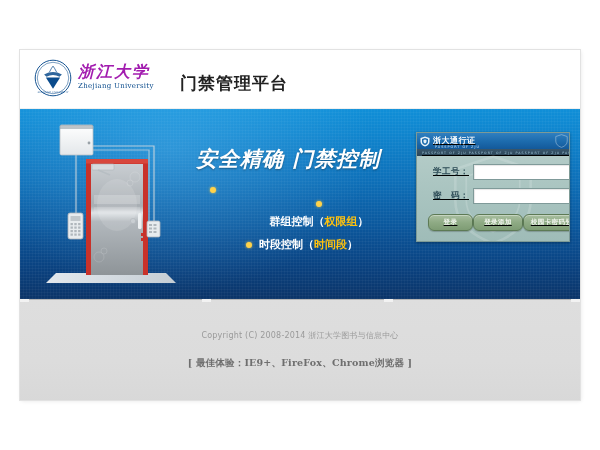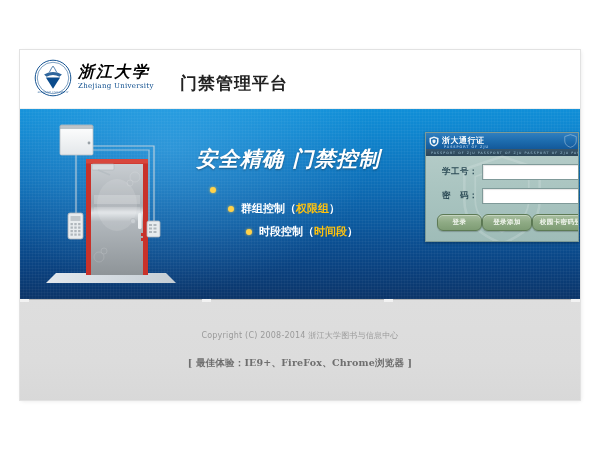--- a/index.html
+++ b/index.html
@@ -49,21 +49,21 @@
   .wordmark {
     display: flex;
     flex-direction: column;
     line-height: 1;
     padding-bottom: 2px;
   }
   .wordmark .cn {
     font-family: "DejaVu Serif", "Liberation Serif", serif;
     font-size: 16px;
     font-weight: bold;
-    color: #000000;
+    color: #a21caf;
     letter-spacing: 2px;
     font-style: italic;
   }
   .wordmark .en {
     font-family: "DejaVu Serif", "Liberation Serif", serif;
     font-size: 7px;
     color: #0a4b8c;
     letter-spacing: 0.3px;
     margin-top: 3px;
   }
@@ -141,43 +141,44 @@
     display: flex;
     align-items: center;
     gap: 7px;
     margin-bottom: 8px;
     font-size: 11px;
     color: #ffffff;
     font-weight: bold;
     white-space: nowrap;
   }
   .bullet.i1 { margin-left: 0; }
-  .bullet.i2 { margin-left: 18px; }
+  .bullet.i2 { margin-left: 18px; flex-direction: column; }
   .bullet.i3 { margin-left: 36px; }
   .dot {
     width: 6px;
     height: 6px;
     border-radius: 50%;
     background: #ffd24a;
     flex: 0 0 6px;
     box-shadow: 0 0 3px rgba(255,210,74,0.8);
   }
   .hl { color: #ffc20e; }
 
   
   .login {
     position: absolute;
-    right: 1px;
+    right: 10px;
     top: 23px;
     width: 152px;
     height: 108px;
     background: linear-gradient(180deg, #b9cfcb 0%, #a9c4c0 55%, #9fbcb8 100%);
     border: 1px solid #7d9a96;
     box-shadow: 0 1px 3px rgba(0,0,0,0.30);
     overflow: hidden;
+    text-decoration: underline;
   }
   .login-titlebar {
     position: relative;
     height: 16px;
     background: linear-gradient(180deg, #2f7fc0 0%, #1d6cae 50%, #13599a 100%);
     display: flex;
     align-items: center;
     padding: 0 3px;
     overflow: hidden;
   }

